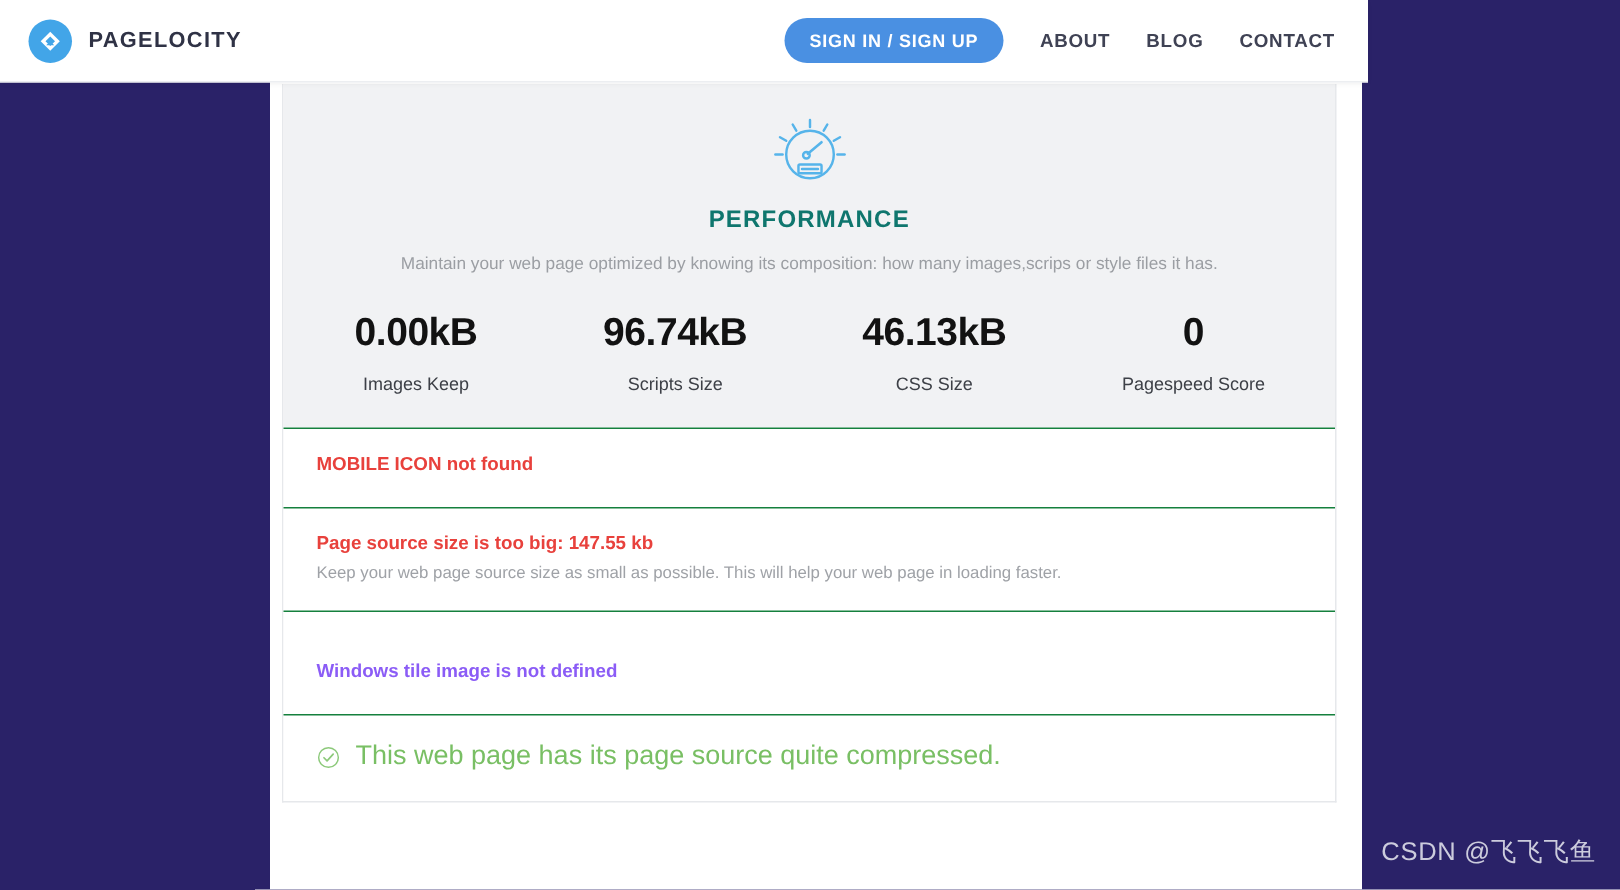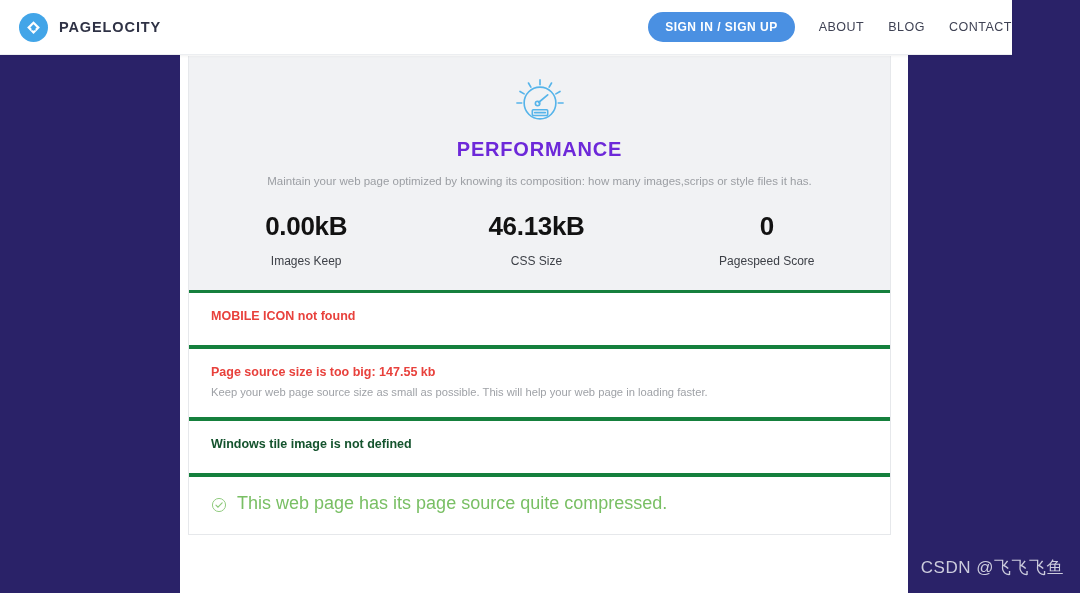--- a/index.html
+++ b/index.html
@@ -24,21 +24,21 @@
     width: 728px;
     height: 593px;
     background: #ffffff;
   }
 
   
   .site-header {
     position: absolute;
     left: 0;
     top: 0;
-    width: 1012px;
+    width: 912px;
     height: 55px;
     background: #ffffff;
     border-bottom: 1px solid #eceef1;
     box-shadow: 0 1px 3px rgba(0,0,0,0.06);
     display: flex;
     z-index: 20;
   }
 
   .brand {
     display: flex;
@@ -60,20 +60,21 @@
 
   .brand-name {
     font-size: 14.5px;
     font-weight: bold;
     letter-spacing: 0.9px;
     color: #2f3245;
   }
 
   .nav {
     margin-left: auto;
+    margin-right: 22px;
     display: flex;
     align-items: center;
     gap: 24px;
   }
 
   .nav-cta {
     background: #4a90e2;
     color: #ffffff;
     font-size: 12px;
     font-weight: bold;
@@ -81,21 +82,21 @@
     padding: 8px 17px 8px 17px;
     border-radius: 15px;
     border: none;
     cursor: pointer;
     font-family: "Liberation Sans", sans-serif;
     white-space: nowrap;
   }
 
   .nav-link {
     font-size: 12.5px;
-    font-weight: normal;
+    font-weight: bold;
     letter-spacing: 0.5px;
     color: #3f4254;
     text-decoration: none;
     cursor: pointer;
     white-space: nowrap;
   }
 
   
   .card {
     position: absolute;
@@ -114,24 +115,24 @@
     text-align: center;
   }
 
   .gauge-wrap {
     display: flex;
     justify-content: center;
     margin-bottom: 10px;
   }
 
   .section-title {
-    font-size: 20px;
+    font-size: 16px;
     font-weight: bold;
     letter-spacing: 0.8px;
-    color: #6d28d9;
+    color: #0f766e;
     margin-bottom: 12px;
   }
 
   .section-desc {
     font-size: 11.5px;
     color: #9b9ea3;
     line-height: 1.4;
     padding-bottom: 22px;
   }
 
@@ -160,39 +161,39 @@
     margin-top: 12px;
   }
 
   
   .issue-list {
     background: #ffffff;
   }
 
   .issue-row {
     padding: 15px 22px 16px 22px;
-    border-top: 4px solid #15803d;
+    border-top: 1px solid #15803d;
     display: flex;
     align-items: flex-start;
     gap: 10px;
   }
 
-  .issue-row:first-child { border-top: 3px solid #15803d; }
+  .issue-row:first-child { border-top: 1px solid #15803d; }
 
   .issue-body { flex: 1; min-width: 0; }
 
   .issue-title {
     font-size: 12.5px;
     font-weight: bold;
     line-height: 1.35;
     margin-bottom: 4px;
   }
 
   .issue-title.sev-error   { color: #e8413c; }
-  .issue-title.sev-warning { color: #14532d; }
+  .issue-title.sev-warning { color: #8b5cf6; margin-top: 16px; }
   .issue-title.sev-ok      { color: #79bf64; font-weight: normal; font-size: 18px; }
 
   .issue-desc {
     font-size: 11.2px;
     color: #9fa2a7;
     line-height: 1.4;
   }
 
   .check-icon {
     flex: 0 0 16px;
@@ -266,20 +267,24 @@
     <div class="section-title">PERFORMANCE</div>
     <div class="section-desc">Maintain your web page optimized by knowing its composition: how many images,scrips or style files it has.</div>
   </div>
 
   <div class="stats">
     <div class="stat">
       <div class="stat-value">0.00kB</div>
       <div class="stat-label">Images Keep</div>
     </div>
     <div class="stat">
+      <div class="stat-value">96.74kB</div>
+      <div class="stat-label">Scripts Size</div>
+    </div>
+    <div class="stat">
       <div class="stat-value">46.13kB</div>
       <div class="stat-label">CSS Size</div>
     </div>
     <div class="stat">
       <div class="stat-value">0</div>
       <div class="stat-label">Pagespeed Score</div>
     </div>
   </div>
 
   <div class="issue-list">

